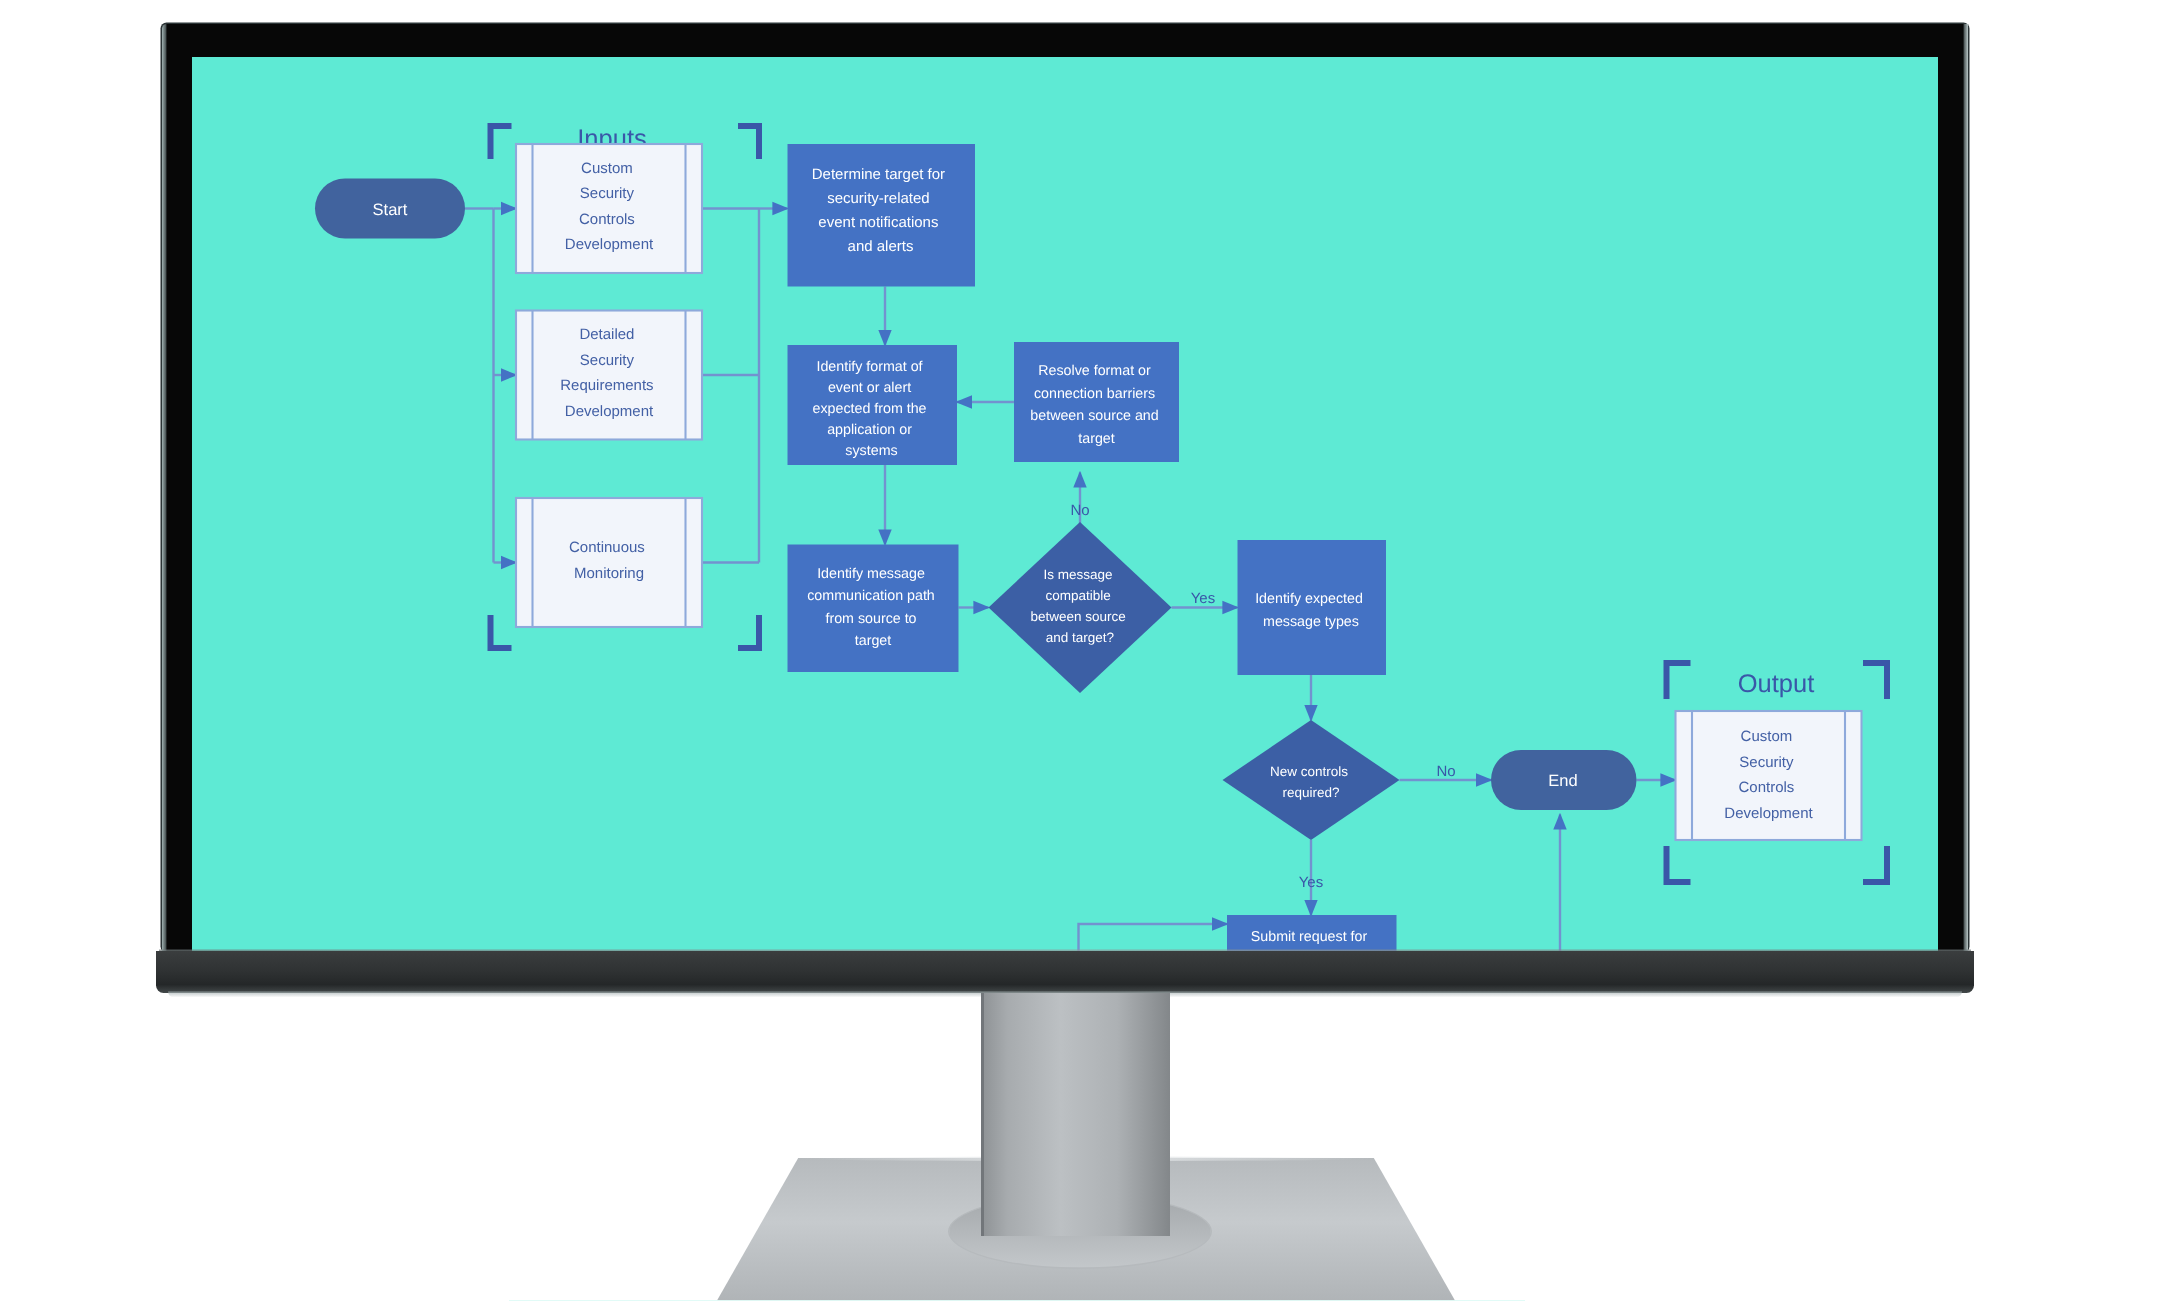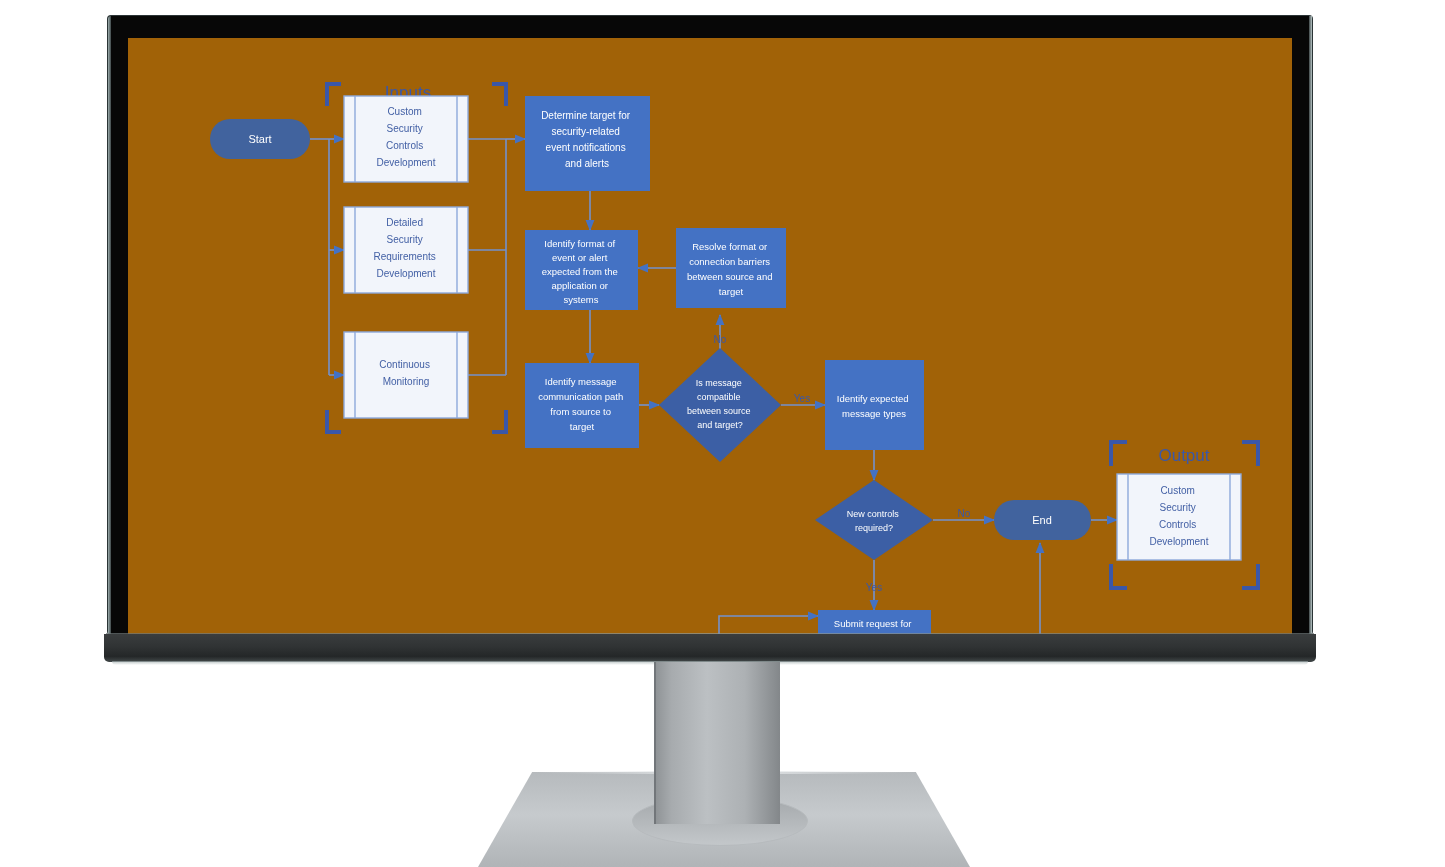--- a/index.html
+++ b/index.html
@@ -17,21 +17,21 @@
     content:"";position:absolute;left:0;top:0;width:3px;height:100%;
     background:linear-gradient(to right,#9fb0b0,#3d4647);
     border-radius:3px 0 0 0;
   }
   .monitor-frame:after{ 
     content:"";position:absolute;right:0;top:0;width:3px;height:100%;
     background:linear-gradient(to left,#b9c7c7,#3d4647);
   }
   .screen{
     position:absolute;left:20px;top:22px;width:1164px;height:608px;
-    background:#a16207;overflow:hidden;
+    background:#5eead4;overflow:hidden;
   }
   .chin{
     position:absolute;left:104px;top:634px;width:1212px;height:28px;
     background:linear-gradient(to bottom,#3a3d3e 0%,#303334 45%,#242728 80%,#43494a 100%);
     border-radius:0 0 5px 5px;
   }
   .chin-hi{
     position:absolute;left:106px;top:633px;width:1208px;height:2px;
     background:linear-gradient(to right,#6d7677,#8e9a9b,#6d7677);
     opacity:.7;

